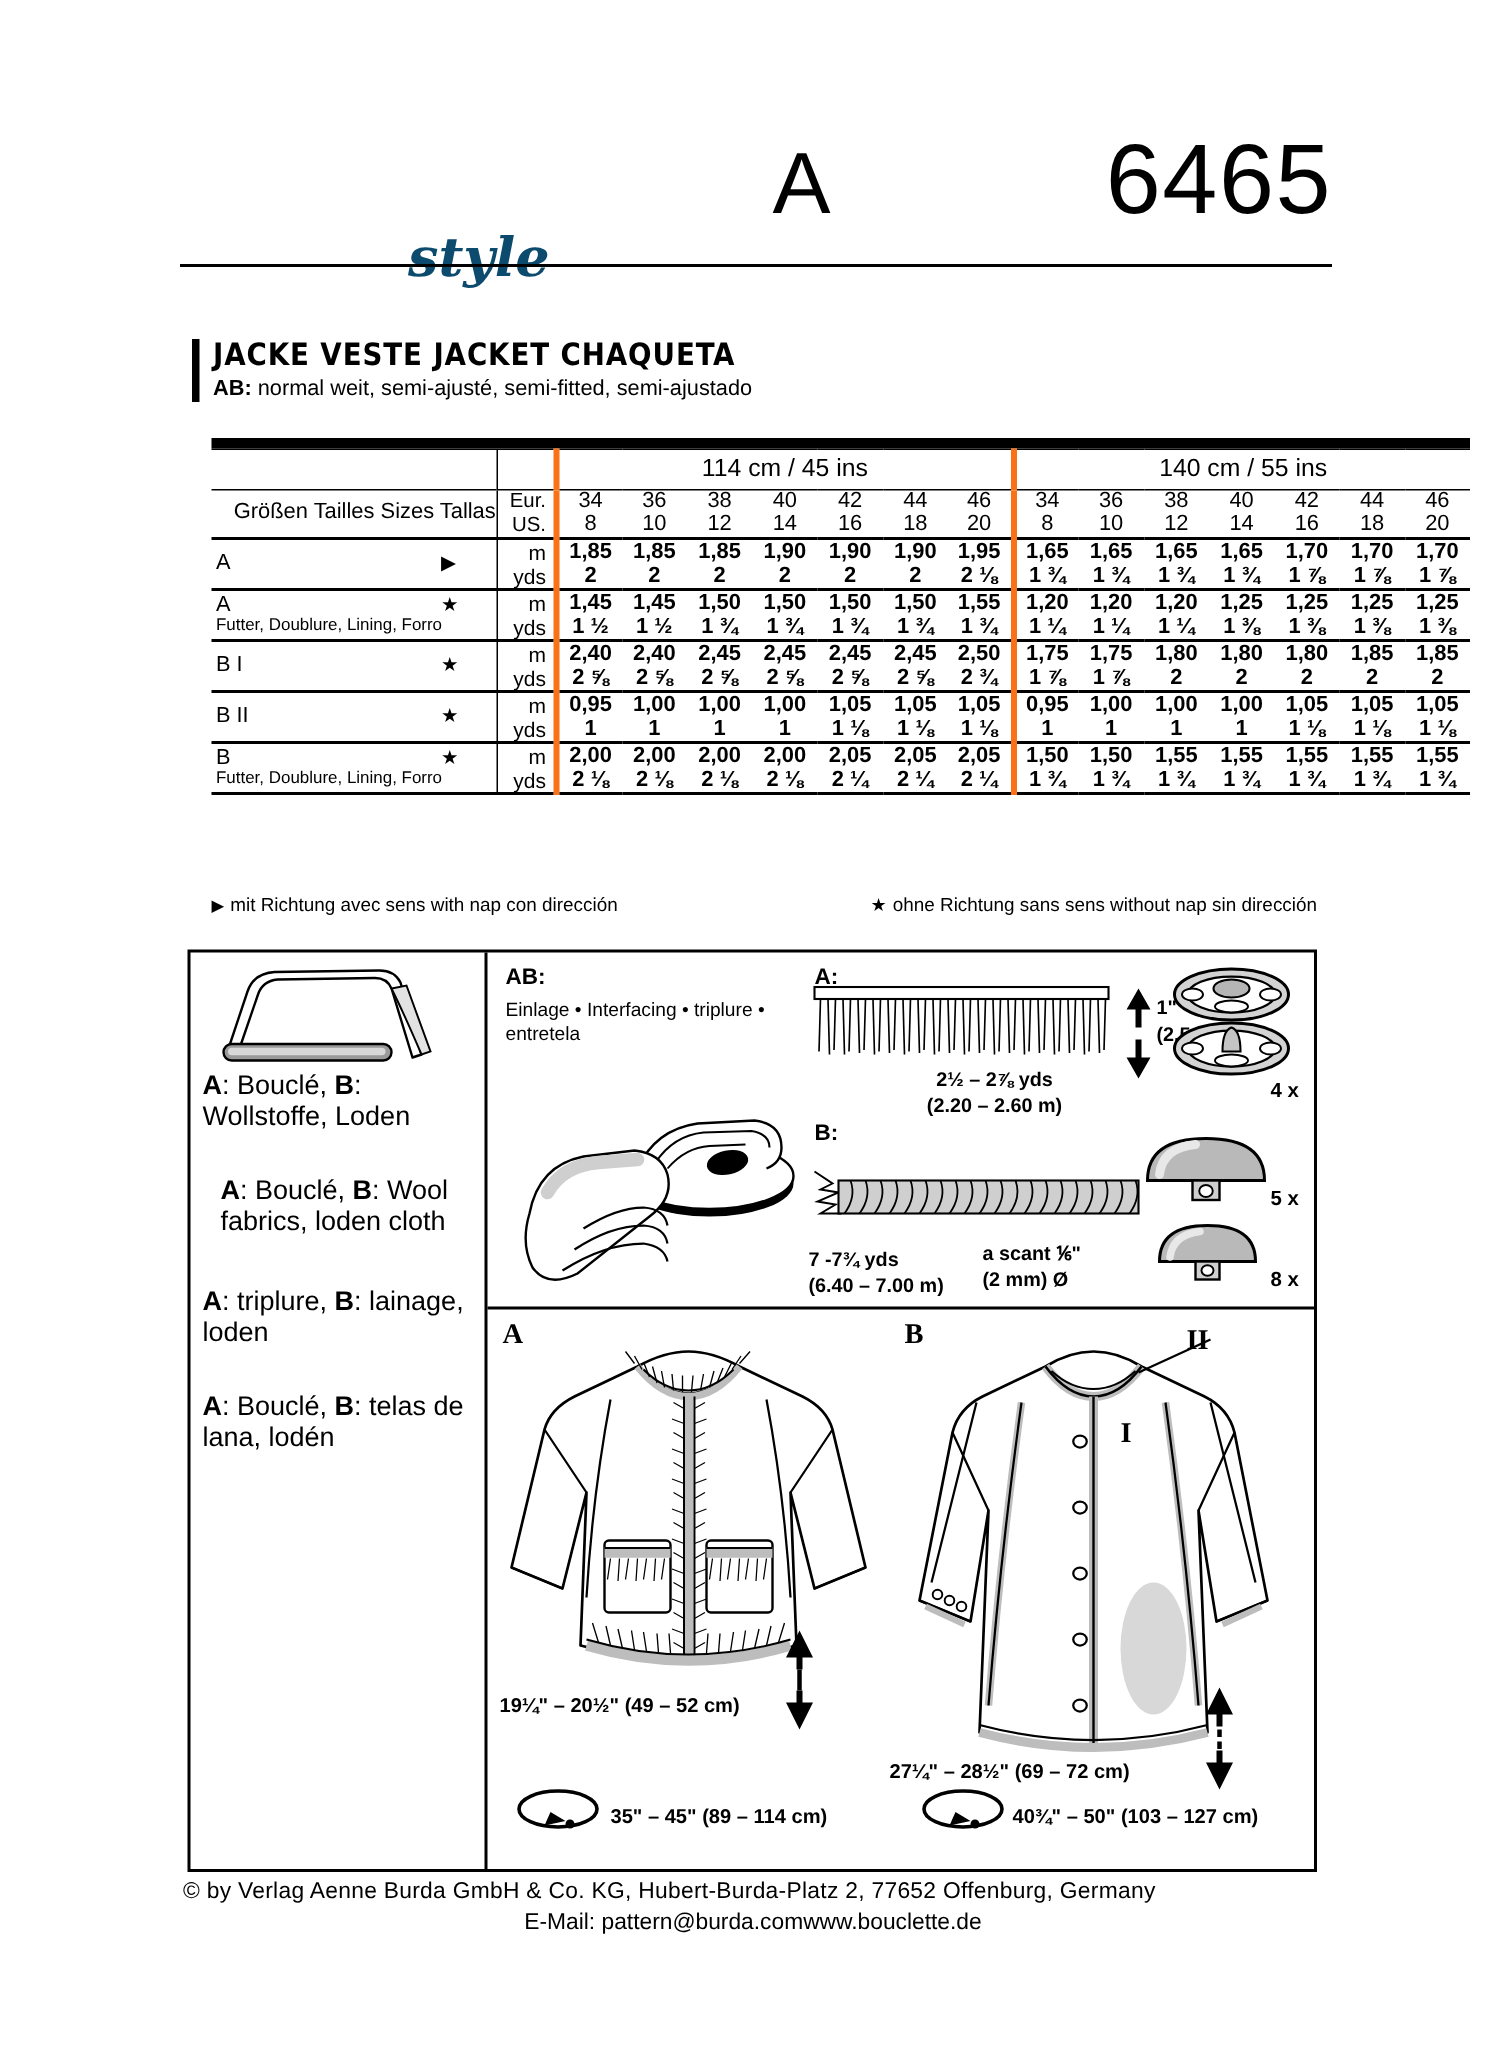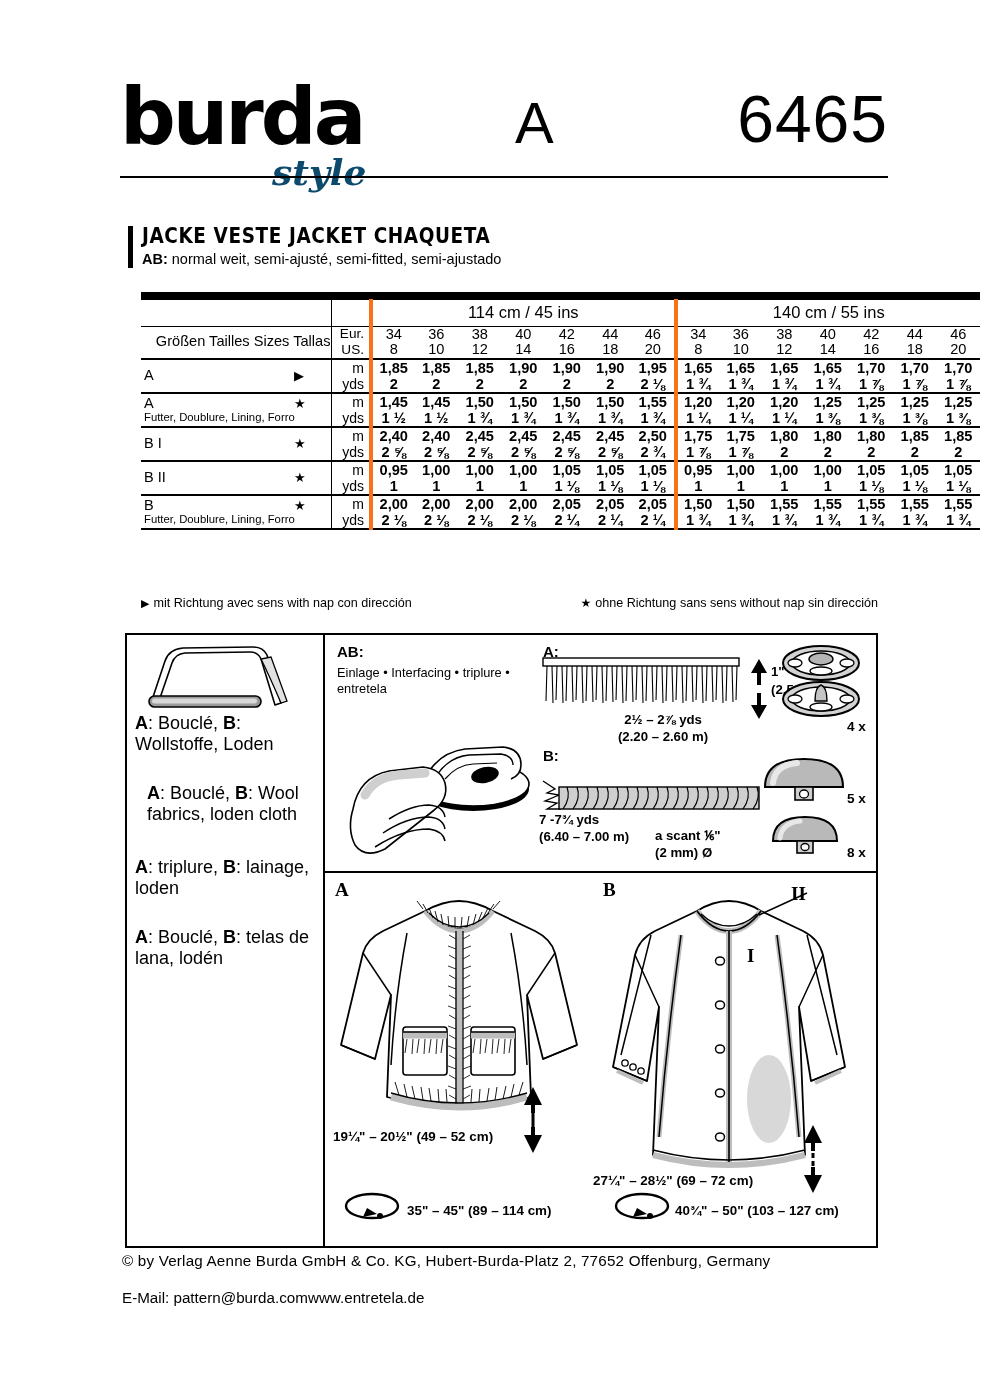--- a/index.html
+++ b/index.html
@@ -110,52 +110,51 @@
   }
   .illu-area { position: absolute; left: 0; top: 238px; width: 100%; bottom: 0; }
 
   .lbl-ab { position: absolute; left: 12px; top: 8px; font-size: 15px; font-weight: 700; }
   .interfacing-txt { position: absolute; left: 12px; top: 30px; width: 210px; font-size: 12.8px; line-height: 1.25; }
 
   .lbl-a-trim { position: absolute; left: 218px; top: 8px; font-size: 15px; font-weight: 700; }
   .lbl-b-trim { position: absolute; left: 218px; top: 112px; font-size: 15px; font-weight: 700; }
 
   .trim-a-qty { position: absolute; left: 258px; top: 76px; font-size: 13.2px; font-weight: 700; line-height: 1.3; text-align: center; width: 160px; }
-  .trim-b-qty { position: absolute; left: 214px; top: 176px; font-size: 13.2px; font-weight: 700; line-height: 1.3; }
+  .trim-b-qty { position: absolute; left: 214px; top: 196px; font-size: 13.2px; font-weight: 700; line-height: 1.3; }
   .trim-b-dia { position: absolute; left: 330px; top: 192px; font-size: 13.2px; font-weight: 700; line-height: 1.3; }
 
   .arrow-1in { position: absolute; left: 420px; top: 18px; width: 120px; height: 72px; }
   .txt-1in { position: absolute; left: 446px; top: 28px; font-size: 13.2px; font-weight: 700; line-height: 1.35; }
 
   .cnt-4x { position: absolute; left: 522px; top: 84px; font-size: 13.6px; font-weight: 700; }
   .cnt-5x { position: absolute; left: 522px; top: 156px; font-size: 13.6px; font-weight: 700; }
   .cnt-8x { position: absolute; left: 522px; top: 210px; font-size: 13.6px; font-weight: 700; }
 
   .view-a-lbl { position: absolute; left: 10px; top: 6px; font-size: 19px; font-weight: 700; font-family:"Liberation Serif", serif;}
   .view-b-lbl { position: absolute; left: 278px; top: 6px; font-size: 19px; font-weight: 700; font-family:"Liberation Serif", serif;}
 
   .meas-a-len { position: absolute; left: 8px; top: 256px; font-size: 13.4px; font-weight: 700; }
   .meas-a-hip { position: absolute; left: 82px; top: 330px; font-size: 13.4px; font-weight: 700; }
   .meas-b-len { position: absolute; left: 268px; top: 300px; font-size: 13.4px; font-weight: 700; }
   .meas-b-hip { position: absolute; left: 350px; top: 330px; font-size: 13.4px; font-weight: 700; }
 
   
   .footer { position: absolute; left: 122px; top: 1252px; width: 760px; }
   .footer-line1 { font-size: 15.2px; letter-spacing: 0.2px; }
-  .footer-line2 { margin-top: 20px; font-size: 15.2px; display: flex; justify-content: flex-start; }
+  .footer-line2 { margin-top: 4px; font-size: 15.2px; display: flex; justify-content: center; }
 
   svg { display: block; }
 </style>
 </head>
 <body>
 
 <div class="page">
 
   <div class="header">
-    <div class="logo-burda">burda</div>
     <div class="logo-style">style</div>
     <div class="view-letter">A</div>
     <div class="pattern-number">6465</div>
     <div class="header-rule"></div>
   </div>
 
   <div class="title-block">
     <div class="title-bar"></div>
     <div class="title-main">JACKE VESTE JACKET CHAQUETA</div>
     <div class="title-sub"><b>AB:</b><span> normal weit, semi-ajusté, semi-fitted, semi-ajustado</span></div>
@@ -688,16 +687,16 @@
         </svg>
         <div class="meas-b-hip">40¾" – 50" (103 – 127 cm)</div>
       </div>
     </div>
   </div>
 
   <div class="footer">
     <div class="footer-line1">© by Verlag Aenne Burda GmbH &amp; Co. KG, Hubert-Burda-Platz 2, 77652 Offenburg, Germany</div>
     <div class="footer-line2">
       <span>E-Mail: pattern@burda.com</span>
-      <span>www.entretela.de</span>
+      <span>www.bouclette.de</span>
     </div>
   </div>
 </div>
 
 </body></html>

